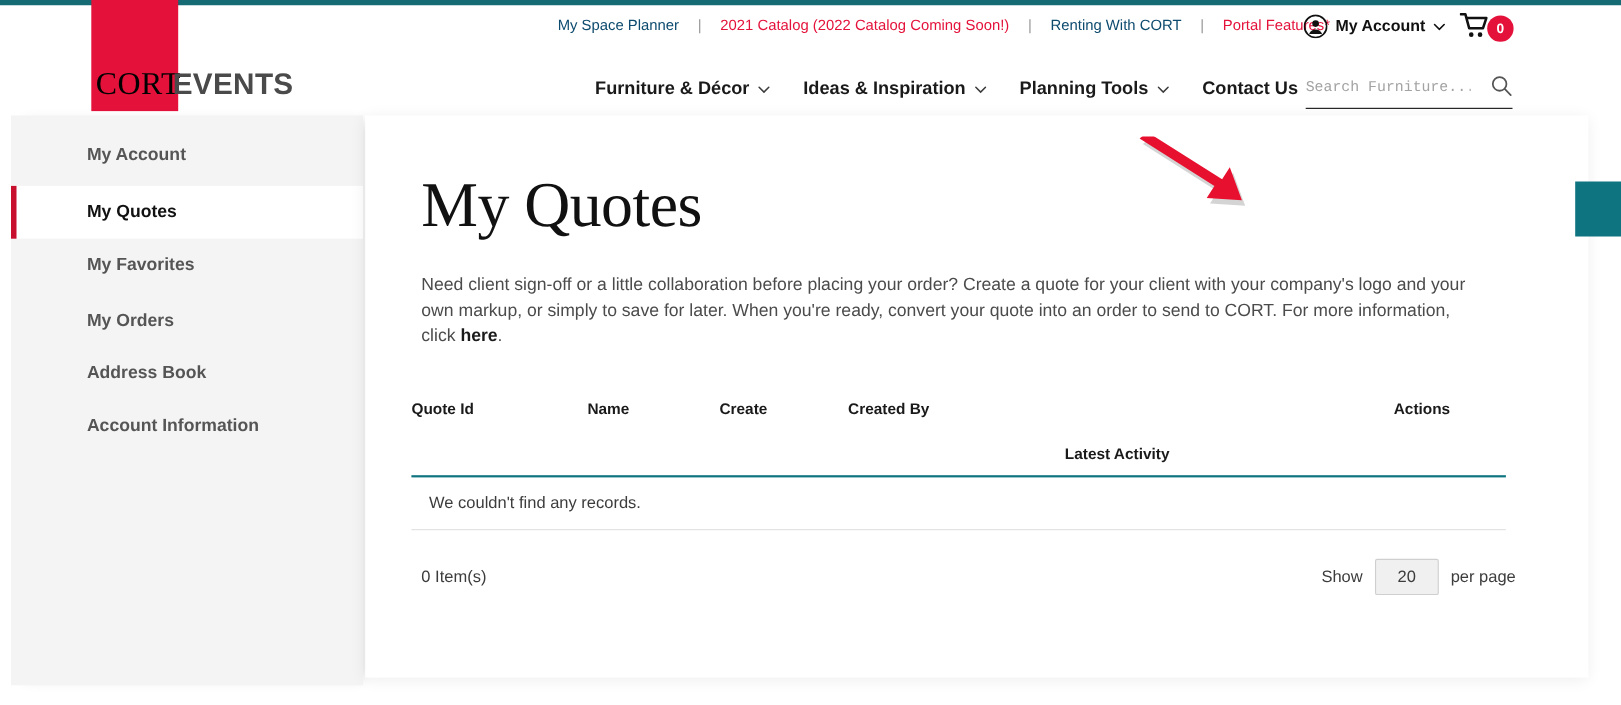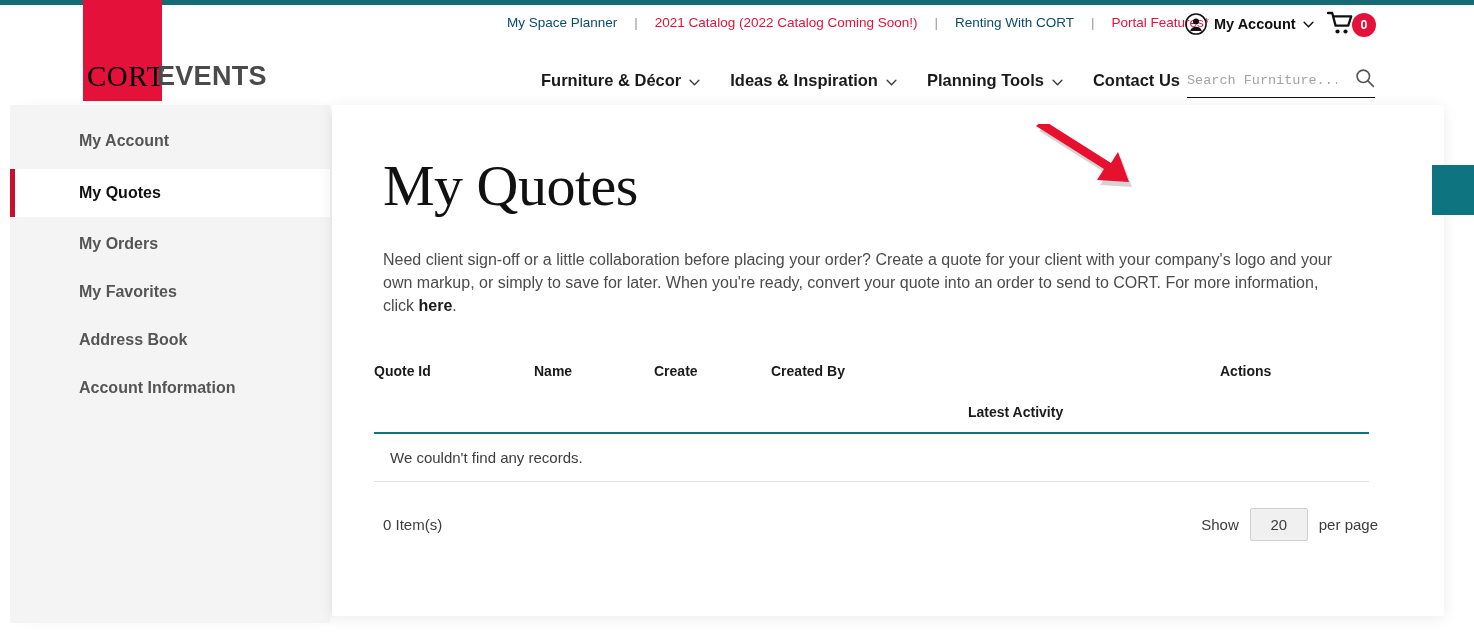--- a/index.html
+++ b/index.html
@@ -137,21 +137,21 @@
   .tbl { position:absolute; left: 42px; top: 258px; width: 995px; }
   .thead {
     display:flex; font-size: 14px; font-weight: 700; color:#1a1a1a;
     padding-bottom: 12px; border-bottom: 2px solid #0d7480;
   }
   .c0 { width: 160px; }
   .c1 { width: 120px; }
   .c2 { width: 117px; }
   .c3 { width: 197px; }
   .c4 { width: 252px; margin-top: 41px; }
-  .c5 { flex: 1; }
+  .c5 { flex: 1; margin-left: 47px; }
   .empty-row {
     display:flex; align-items:center; height: 48px;
     padding-left: 16px; font-size: 15px; color:#3c3c3c;
     border-bottom: 1px solid #e0e0e0;
   }
 
   .tfoot {
     position:absolute; left: 51px; top: 403px; width: 995px;
     display:flex; align-items:center; justify-content:space-between;
     font-size: 15px; color:#3c3c3c;
@@ -258,25 +258,25 @@
     </div>
   </div>
 
   <div class="sidebar">
     <a class="side-item" id="side-0" href="#">
         <span>My Account</span>
       </a>
     <a class="side-item active" id="side-1" href="#">
         <span>My Quotes</span>
       </a>
+    <a class="side-item" id="side-3" href="#">
+        <span>My Favorites</span>
+      </a>
     <a class="side-item" id="side-2" href="#">
         <span>My Orders</span>
-      </a>
-    <a class="side-item" id="side-3" href="#">
-        <span>My Favorites</span>
       </a>
     <a class="side-item" id="side-4" href="#">
         <span>Address Book</span>
       </a>
     <a class="side-item" id="side-5" href="#">
         <span>Account Information</span>
       </a>
   </div>
 
   <div class="content">

